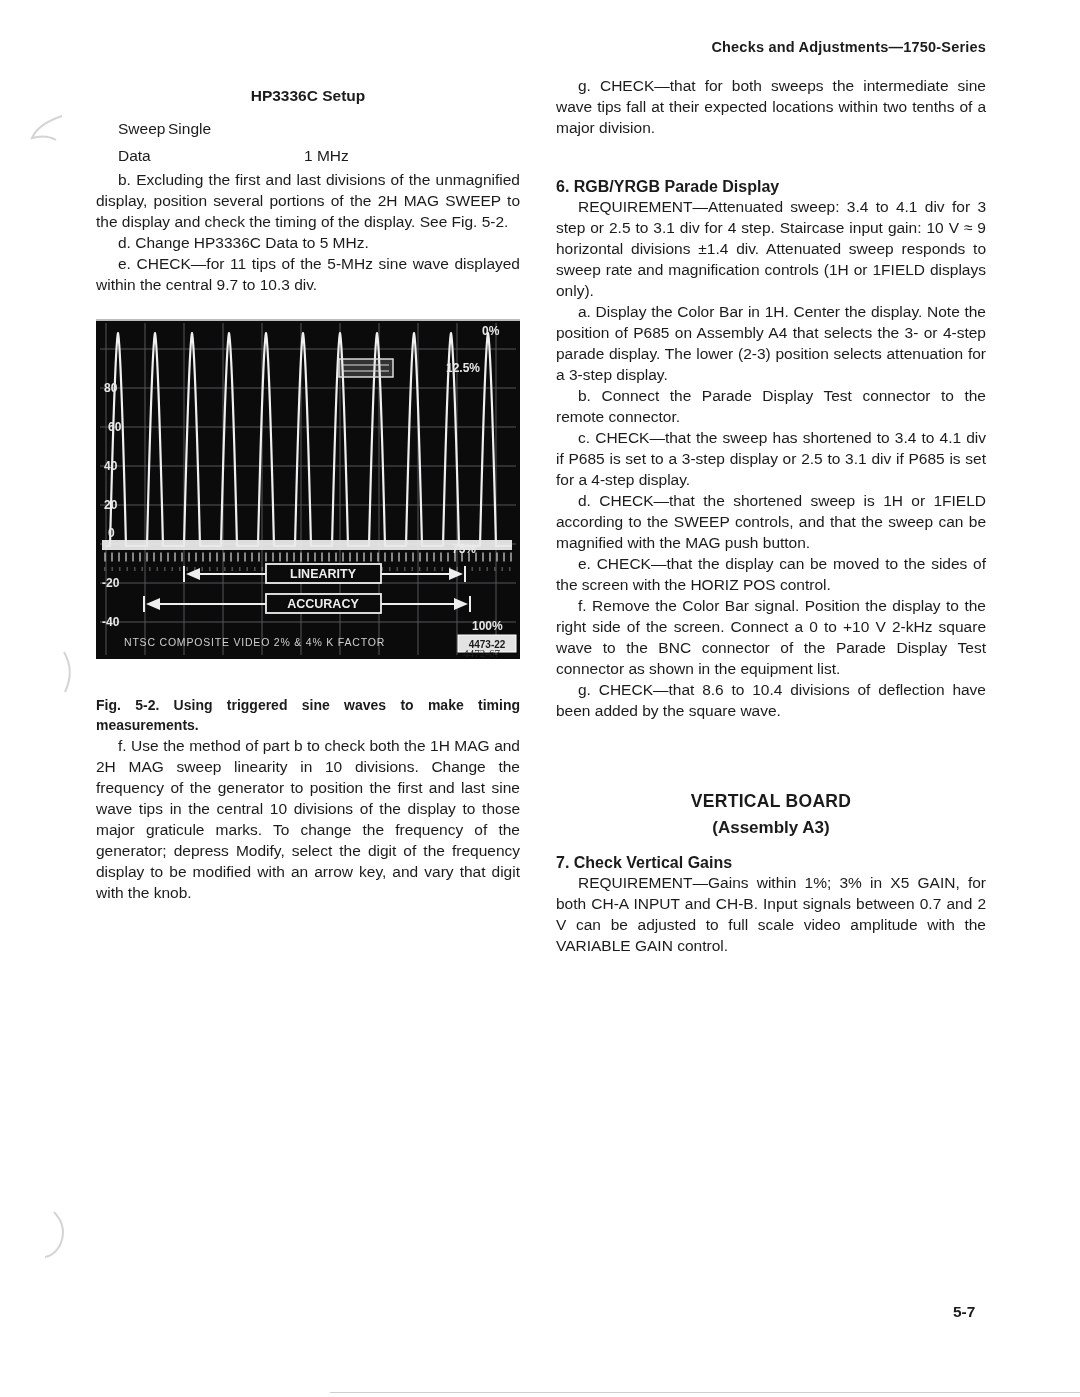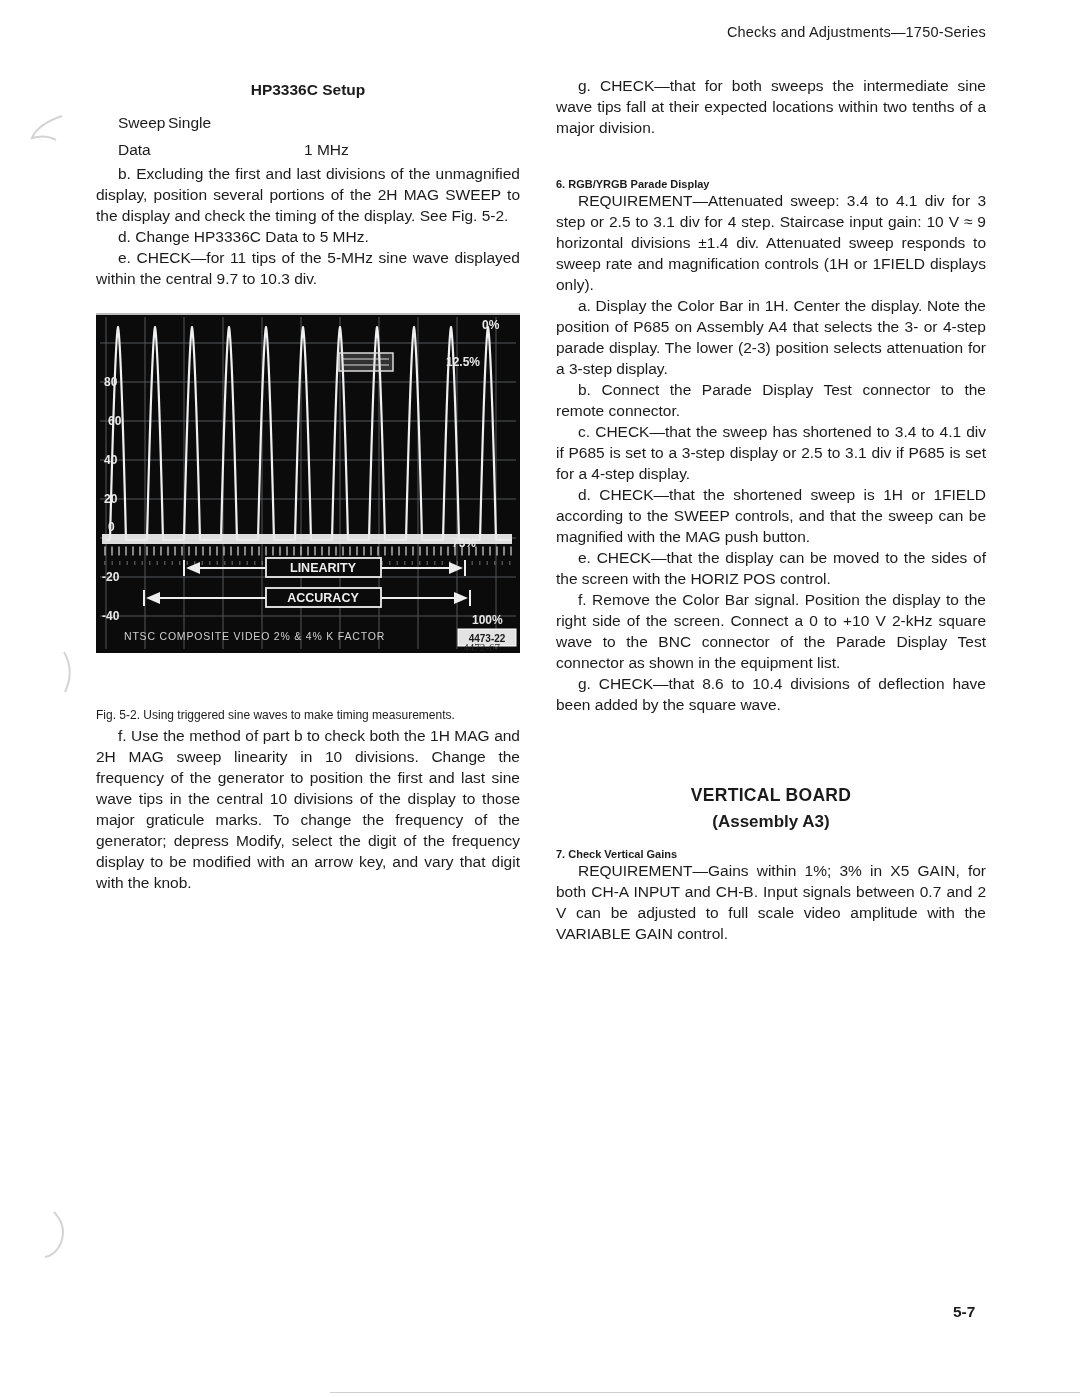--- a/index.html
+++ b/index.html
@@ -2,28 +2,28 @@
 <html><head>
 <meta charset="utf-8">
 <style>
   html,body{margin:0;padding:0;background:#ffffff;}
   body{
     width:1080px;height:1397px;position:relative;overflow:hidden;
     font-family:"Liberation Sans", sans-serif;color:#1b1b1b;
     -webkit-font-smoothing:antialiased;
   }
   .page-header{
-    position:absolute;top:24px;right:94px;
-    font-weight:normal;font-size:14.5px;letter-spacing:.2px;
+    position:absolute;top:39px;right:94px;
+    font-weight:bold;font-size:14.5px;letter-spacing:.2px;
   }
   .col{position:absolute;top:75px;}
   .col-left{left:96px;width:424px;}
   .col-right{left:556px;width:430px;}
 
-  .setup-title{text-align:center;font-weight:bold;font-size:15.5px;margin-top:6px;}
+  .setup-title{text-align:center;font-weight:bold;font-size:15.5px;margin-top:12px;}
   .setup-rows{margin:10px 0 0 22px;font-size:15.5px;}
   .setup-row{display:flex;line-height:27px;align-items:center;}
   .setup-row .lbl{width:186px;flex:none;}
   .setup-row.near .lbl{width:50px;}
 
   p.body{
     font-size:15.5px;line-height:21px;text-align:justify;text-indent:22px;
     margin:0;
   }
   .mb{margin-top:22px;}
@@ -32,23 +32,23 @@
   .me{margin-top:36px;}
   .mf{margin-top:30px;}
 
   .scope-figure{margin:24px 0 0 0;padding:0;}
   .scope-figure svg{display:block;}
   svg text{font-family:"Liberation Sans", sans-serif;}
 
   .fig-notes{margin:12px 0 0 52px;font-weight:bold;font-size:13.5px;line-height:19px;letter-spacing:.2px;}
   .fig-notes .gap{height:6px;}
   .fig-id{margin-top:-12px;text-align:right;padding-right:20px;font-size:11px;color:#222;font-family:Liberation Serif, serif;}
-  .caption{margin-top:52px;font-weight:normal;font-size:12px;line-height:20px;text-align:justify;}
-
-  .h{font-weight:bold;font-size:11px;margin:0;}
+  .caption{margin-top:36px;font-weight:bold;font-size:14px;line-height:20px;text-align:justify;}
+
+  .h{font-weight:bold;font-size:16px;margin:0;}
   .rg{margin-top:4px;}
   .h6{margin-top:40px;}
   .r-req{margin-top:6px;}
   .ra{margin-top:30px;}
   .rb{margin-top:40px;}
   .rc{margin-top:34px;}
   .rd{margin-top:34px;}
   .re{margin-top:36px;}
   .rf{margin-top:36px;}
   .rg2{margin-top:32px;}

